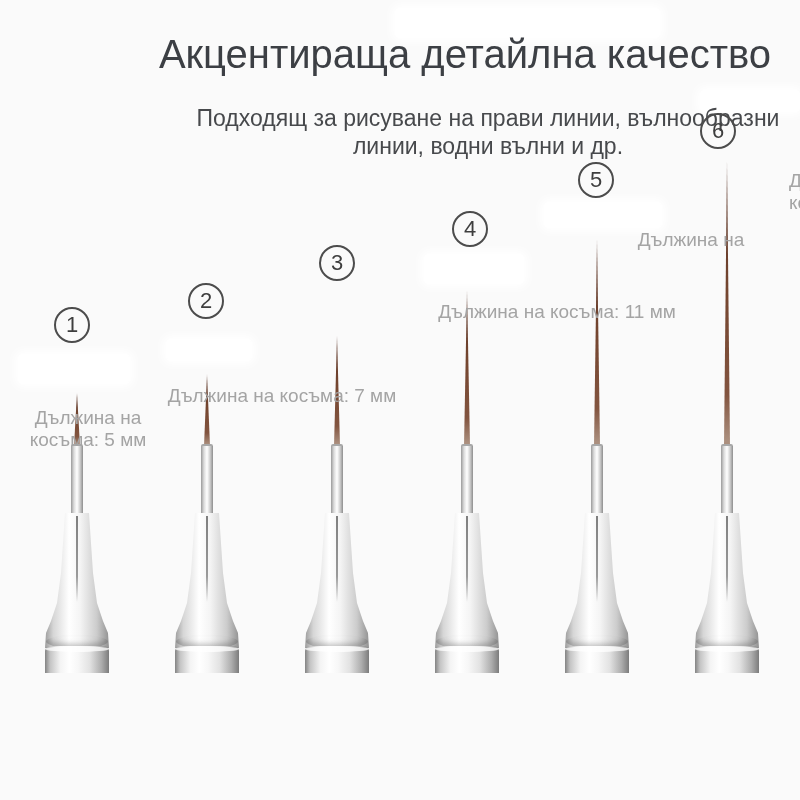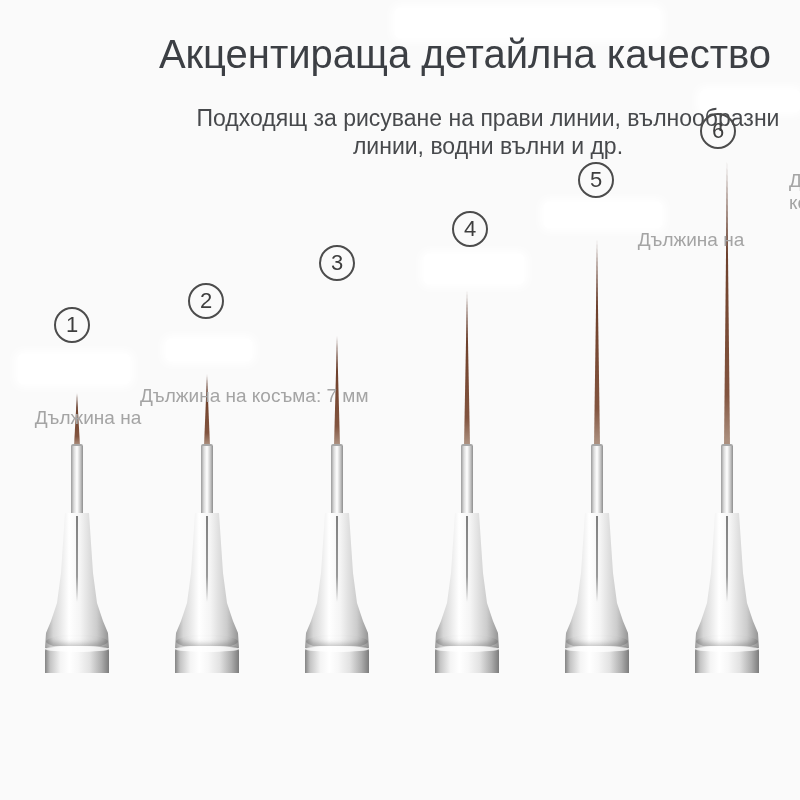--- a/index.html
+++ b/index.html
@@ -78,21 +78,21 @@
   .num{position:absolute;width:36px;height:36px;border:2px solid #4c4c4c;
        border-radius:50%;box-sizing:border-box;text-align:center;line-height:31px;
        font-size:22px;color:#3e3e3e;background:transparent;z-index:6;}
   .c1{left:54px;top:307px;} .c2{left:188px;top:283px;} .c3{left:319px;top:245px;}
   .c4{left:452px;top:211px;} .c5{left:578px;top:162px;} .c6{left:700px;top:113px;}
 
   
   .label{position:absolute;color:#a4a4a4;font-size:19px;line-height:22px;z-index:5;}
   .label span{display:block;}
   .l1{left:8px;top:407px;width:160px;text-align:center;}
-  .l2{left:140px;top:385px;width:284px;text-align:left;}
+  .l2{left:140px;top:385px;width:284px;text-align:center;}
   .l3{left:253px;top:341px;width:284px;text-align:center;}
   .l4{left:415px;top:301px;width:284px;text-align:center;}
   .l5{left:611px;top:229px;width:160px;text-align:center;}
   .l6{left:789px;top:170px;width:160px;text-align:left;}
 </style>
 </head>
 <body>
 
 <div id="canvas">
 
@@ -178,23 +178,27 @@
 
   <div class="num c1">1</div>
   <div class="num c2">2</div>
   <div class="num c3">3</div>
   <div class="num c4">4</div>
   <div class="num c5">5</div>
   <div class="num c6">6</div>
 
   <div class="label l1">
     <span>Дължина на</span>
+    <span>косъма: 5 мм</span>
   </div>
   <div class="label l2">
     <span>Дължина на косъма: 7 мм</span>
+  </div>
+  <div class="label l4">
+    <span>Дължина на косъма: 11 мм</span>
   </div>
   <div class="label l5">
     <span>Дължина на</span>
   </div>
   <div class="label l6">
     <span>Дължина на</span>
     <span>косъма:</span>
   </div>
 
 </div>

